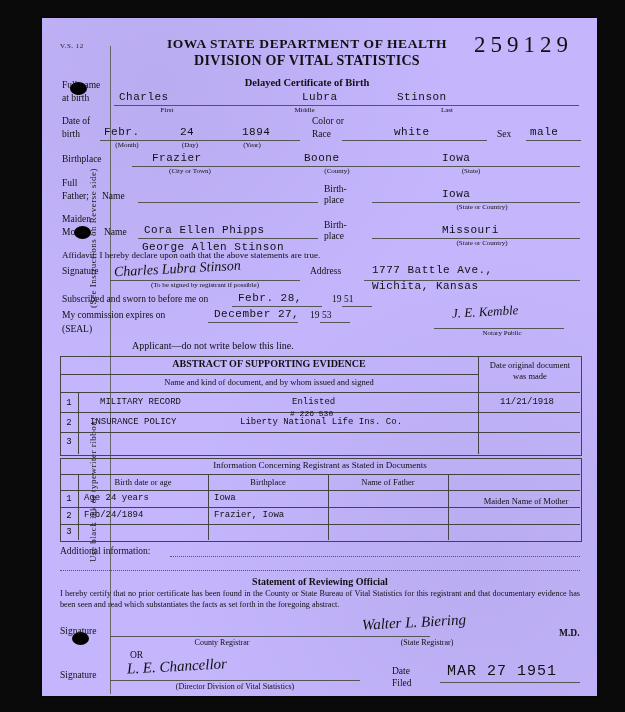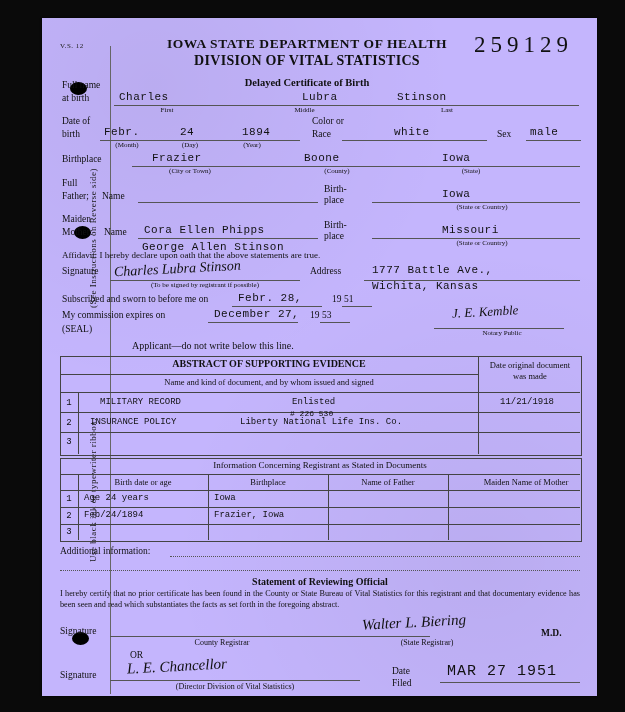--- a/index.html
+++ b/index.html
@@ -192,21 +192,21 @@
     <div class="bl" style="left:18px;top:489px;width:520px;height:1px;"></div>
     <div class="bl" style="left:18px;top:506px;width:520px;height:1px;"></div>
     <div class="bl" style="left:36px;top:456px;width:1px;height:66px;"></div>
     <div class="bl" style="left:166px;top:456px;width:1px;height:66px;"></div>
     <div class="bl" style="left:286px;top:456px;width:1px;height:66px;"></div>
     <div class="bl" style="left:406px;top:456px;width:1px;height:66px;"></div>
 
     <div class="th" style="left:36px;top:459px;width:130px;">Birth date or age</div>
     <div class="th" style="left:166px;top:459px;width:120px;">Birthplace</div>
     <div class="th" style="left:286px;top:459px;width:120px;">Name of Father</div>
-    <div class="th" style="left:406px;top:459px;width:156px;">Maiden Name of Mother</div>
+    <div class="th" style="left:406px;top:478px;width:156px;">Maiden Name of Mother</div>
 
     <div class="tc ctr" style="left:18px;top:476px;width:18px;">1</div>
     <div class="tc" style="left:42px;top:475px;">Age 24 years</div>
     <div class="tc" style="left:172px;top:475px;">Iowa</div>
     <div class="tc" style="left:292px;top:475px;"></div>
     <div class="tc" style="left:412px;top:475px;"></div>
 
     <div class="tc ctr" style="left:18px;top:493px;width:18px;">2</div>
     <div class="tc" style="left:42px;top:492px;">Feb/24/1894</div>
     <div class="tc" style="left:172px;top:492px;">Frazier, Iowa</div>
@@ -222,21 +222,21 @@
     <div class="dots" style="left:18px;top:552px;width:520px;"></div>
 
     <div class="th bold" style="left:18px;top:558px;width:520px;font-size:10px;">Statement of Reviewing Official</div>
     <div class="stmt" style="left:18px;top:571px;width:520px;text-align:justify;">I hereby certify that no prior certificate has been found in the County or State Bureau of Vital Statistics for this registrant and that documentary evidence has been seen and read which substantiates the facts as set forth in the foregoing abstract.</div>
 
     <div class="lbl" style="left:18px;top:608px;">Signature</div>
     <div class="rule" style="left:68px;top:618px;width:320px;"></div>
     <div class="sub" style="left:110px;top:620px;width:140px;font-size:8px;">County Registrar</div>
     <div class="sub" style="left:330px;top:620px;width:110px;font-size:8px;">(State Registrar)</div>
     <div class="hw" style="left:320px;top:596px;font-size:15px;">Walter L. Biering</div>
-    <div class="lbl bold" style="left:499px;top:610px;">M.D.</div>
+    <div class="lbl bold" style="left:517px;top:610px;">M.D.</div>
 
     <div class="lbl" style="left:88px;top:632px;">OR</div>
 
     <div class="lbl" style="left:18px;top:652px;">Signature</div>
     <div class="hw" style="left:85px;top:640px;font-size:15px;">L. E. Chancellor</div>
     <div class="rule" style="left:68px;top:662px;width:250px;"></div>
     <div class="sub" style="left:68px;top:664px;width:250px;font-size:8px;">(Director Division of Vital Statistics)</div>
 
     <div class="lbl" style="left:350px;top:648px;">Date</div>
     <div class="lbl" style="left:350px;top:660px;">Filed</div>

